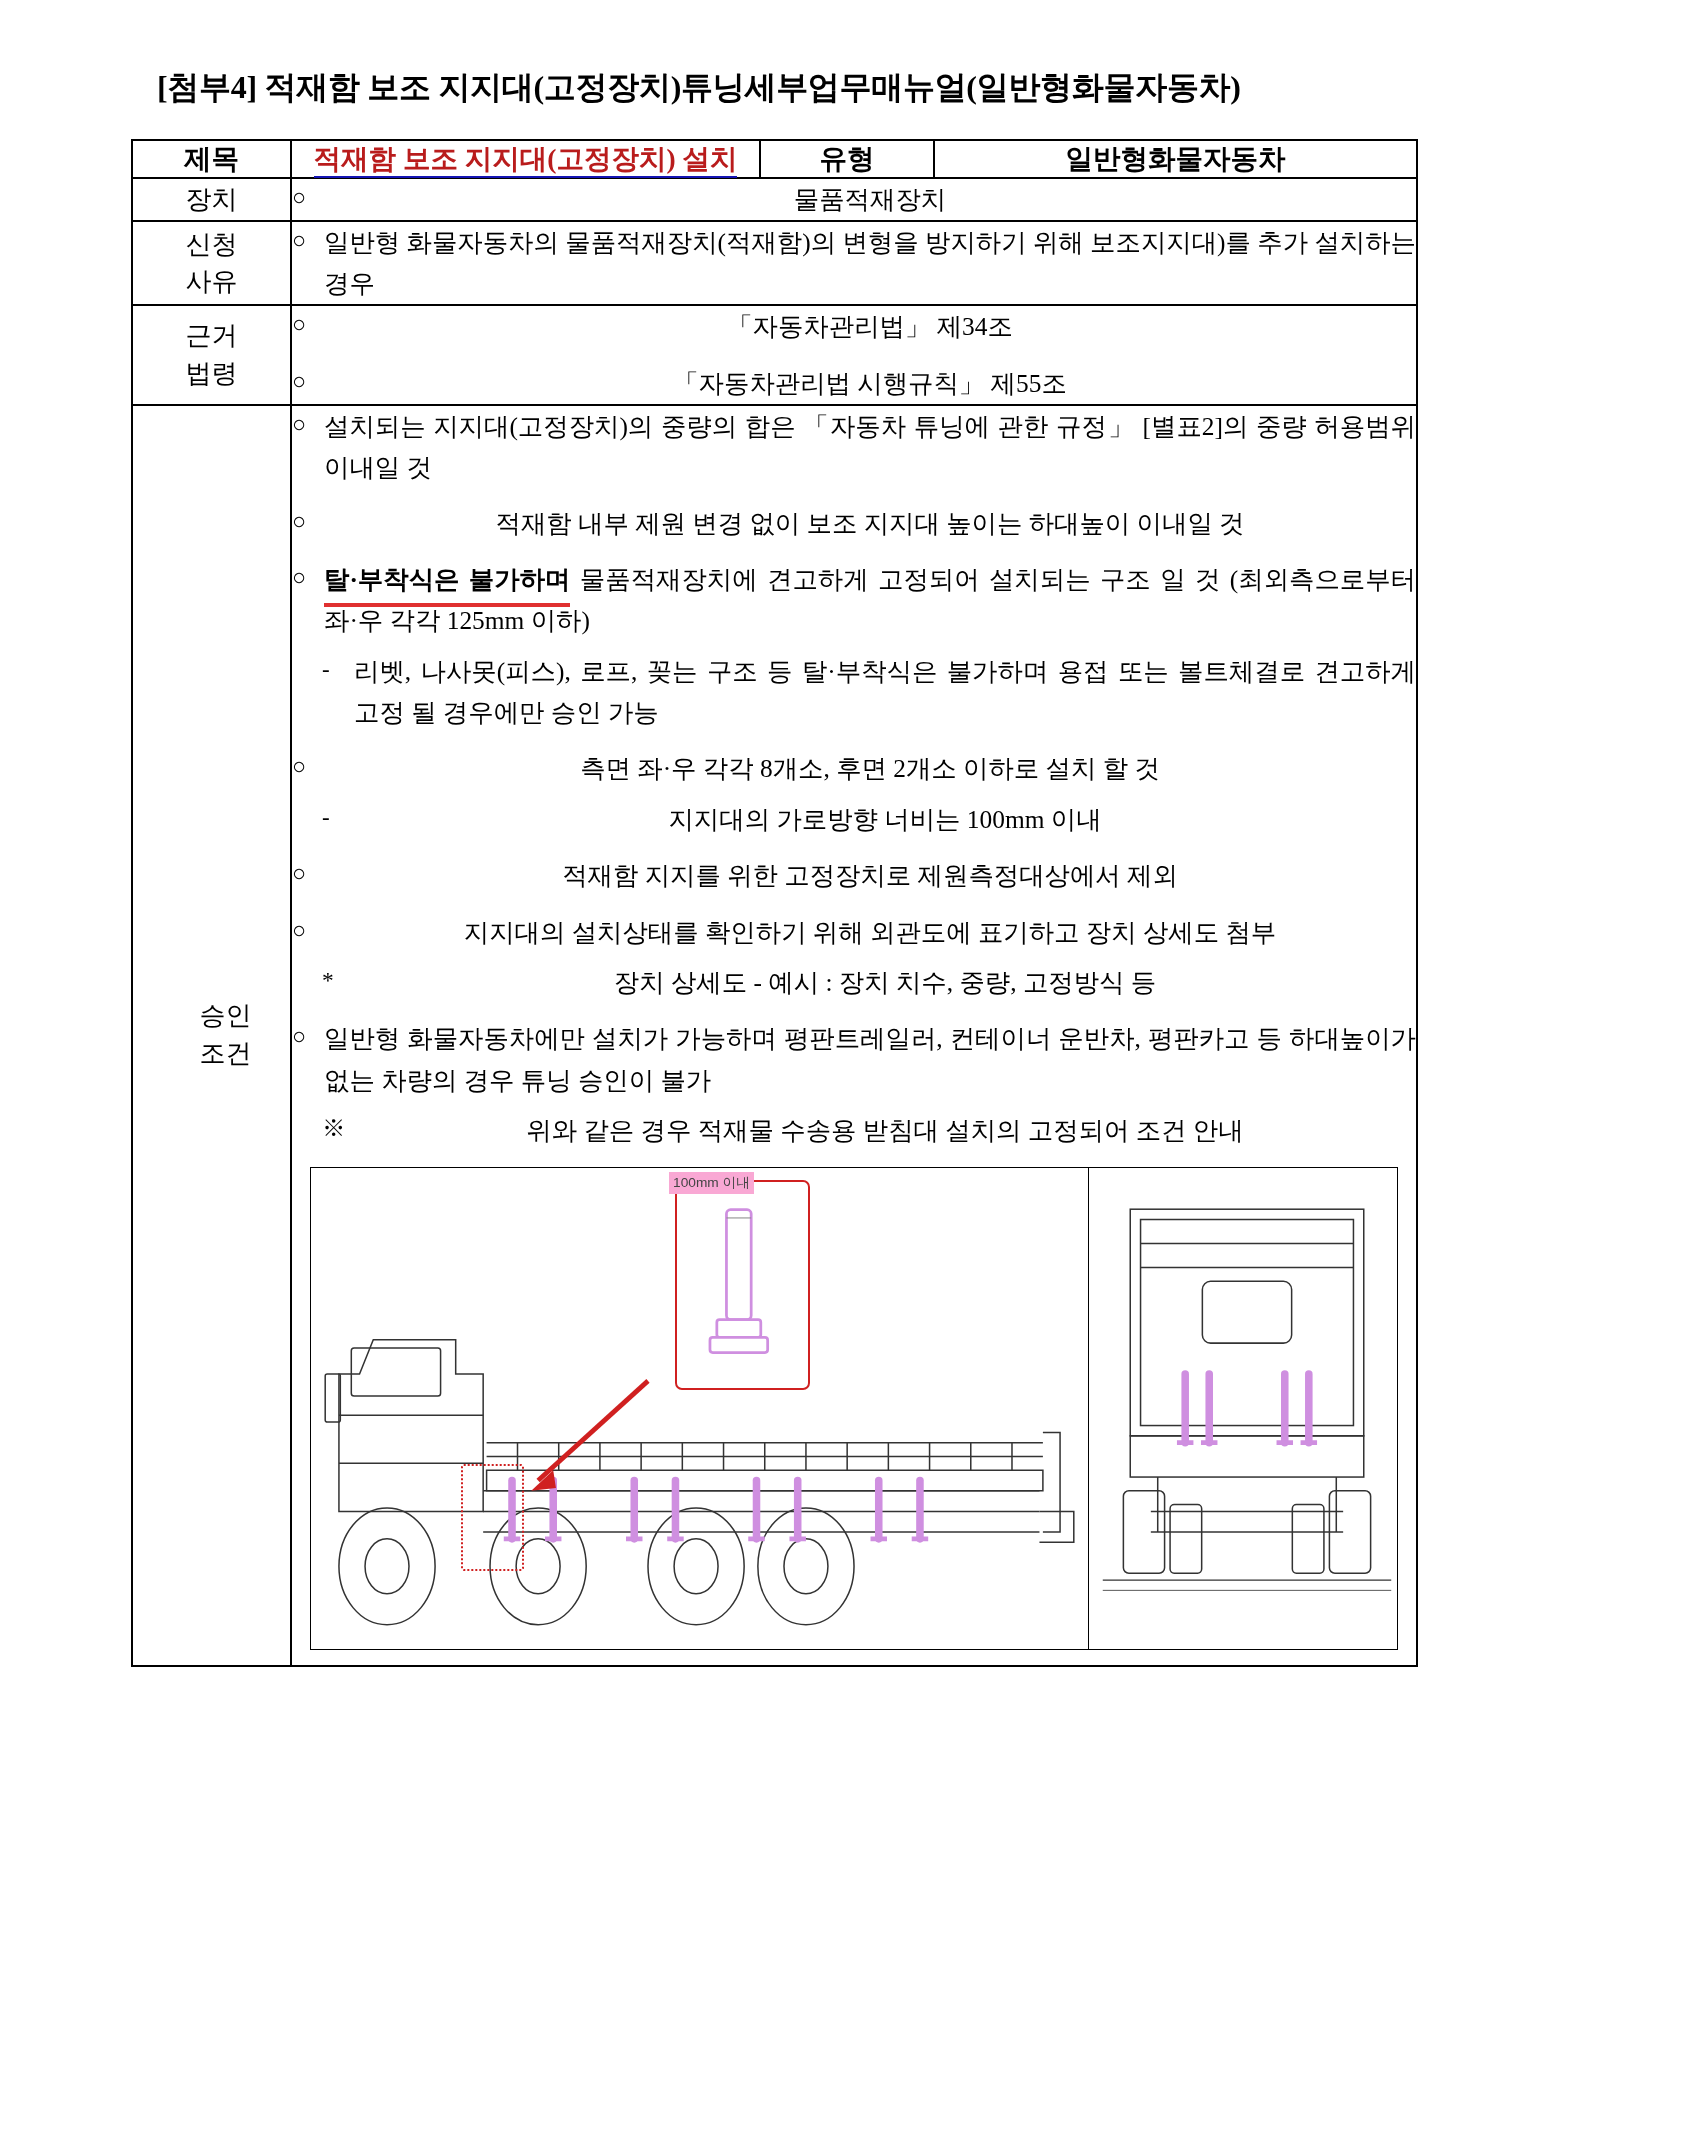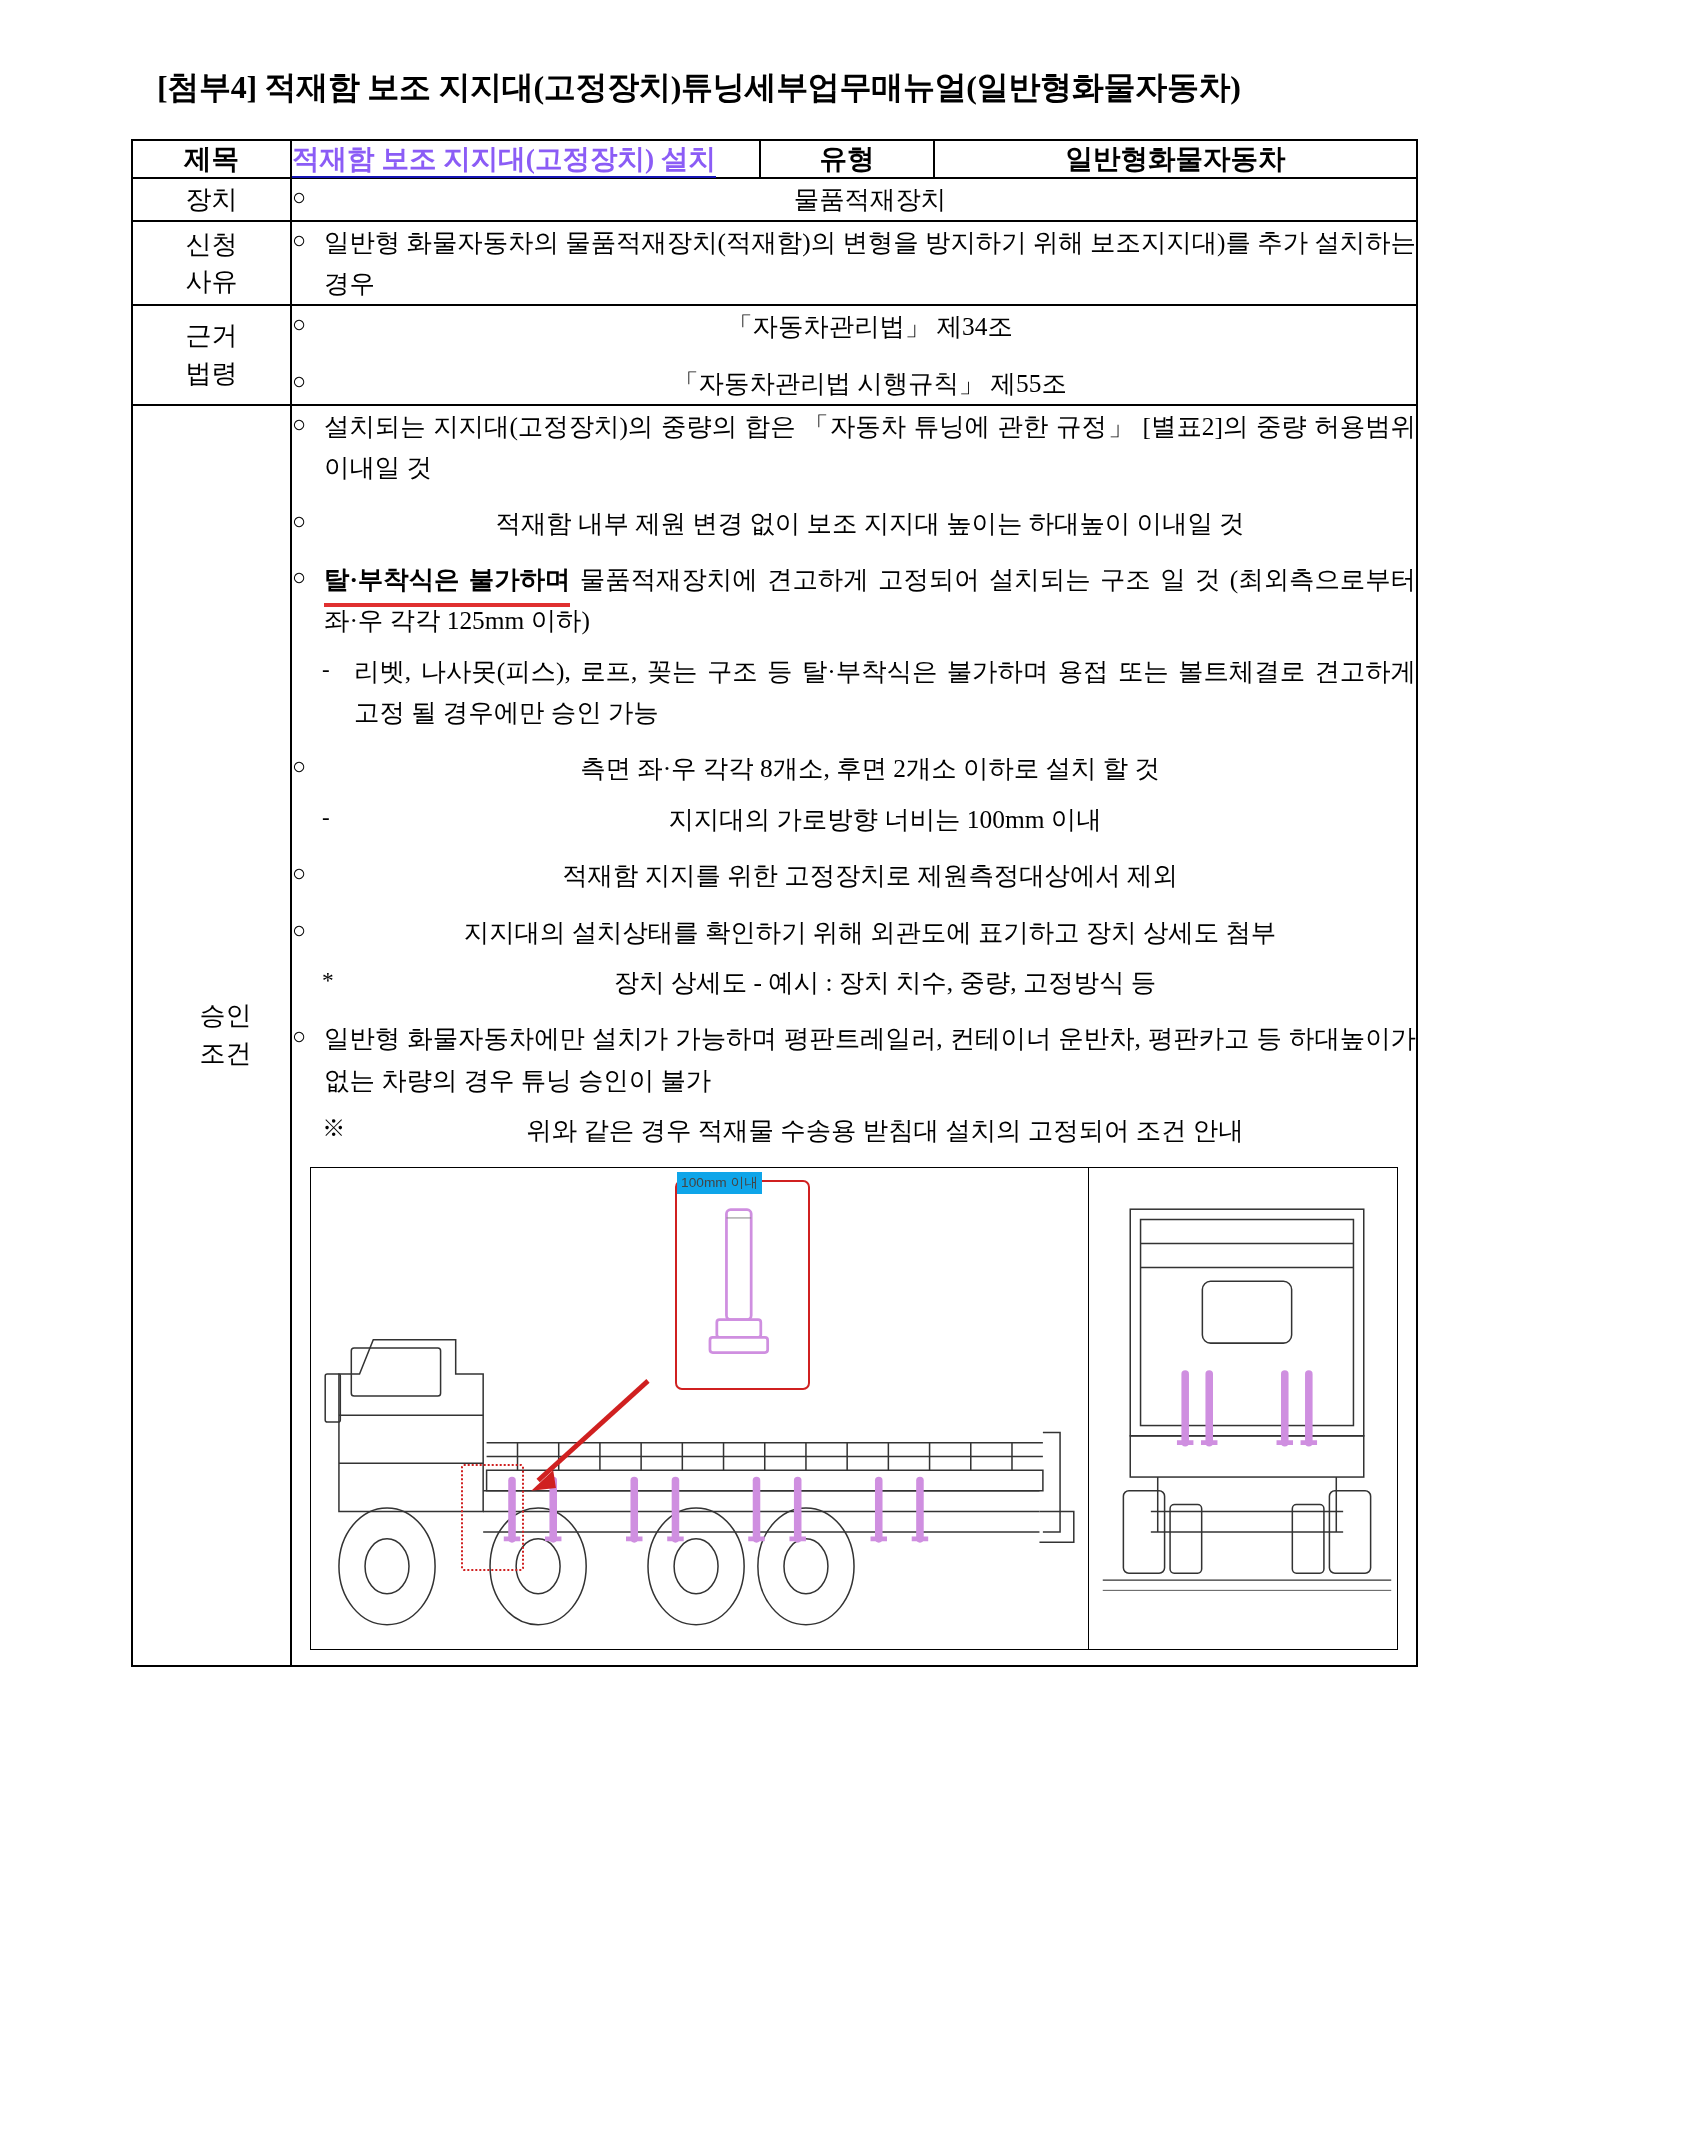--- a/index.html
+++ b/index.html
@@ -45,23 +45,24 @@
 
   
   .hdr-cell {
     text-align: center;
     font-weight: bold;
     font-size: 27.5px;
     padding: 12.4px 0 13.7px 0;
     white-space: nowrap;
   }
   .hdr-blue {
-    color: #8b5cf6;
+    color: #b91c1c;
     font-weight: bold;
     font-size: 27.5px;
+    text-align: center;
     padding: 12.4px 0 13.7px 0;
     position: relative;
     white-space: nowrap;
   }
   .hdr-blue .u {
     border-bottom: 2.7px solid #1414b4;
     padding-bottom: 2.1px;
   }
   .hdr-row td { border-bottom: 2.1px solid #000; }
 
@@ -135,23 +136,23 @@
     left: 364px;
     top: 12.4px;
     width: 131px;
     height: 206px;
     border: 2.7px solid #d02020;
     border-radius: 6.9px;
     background: #fff;
   }
   .callout-label {
     position: absolute;
-    left: 366px;
+    left: 358px;
     top: 4.1px;
-    background: #0ea5e9;
+    background: #f9a8d4;
     color: #444;
     font-size: 13.7px;
     font-family: "Liberation Sans", sans-serif;
     padding: 0 4.1px;
   }
   .dotted-box {
     position: absolute;
     left: 150px;
     top: 296px;
     width: 59px;

